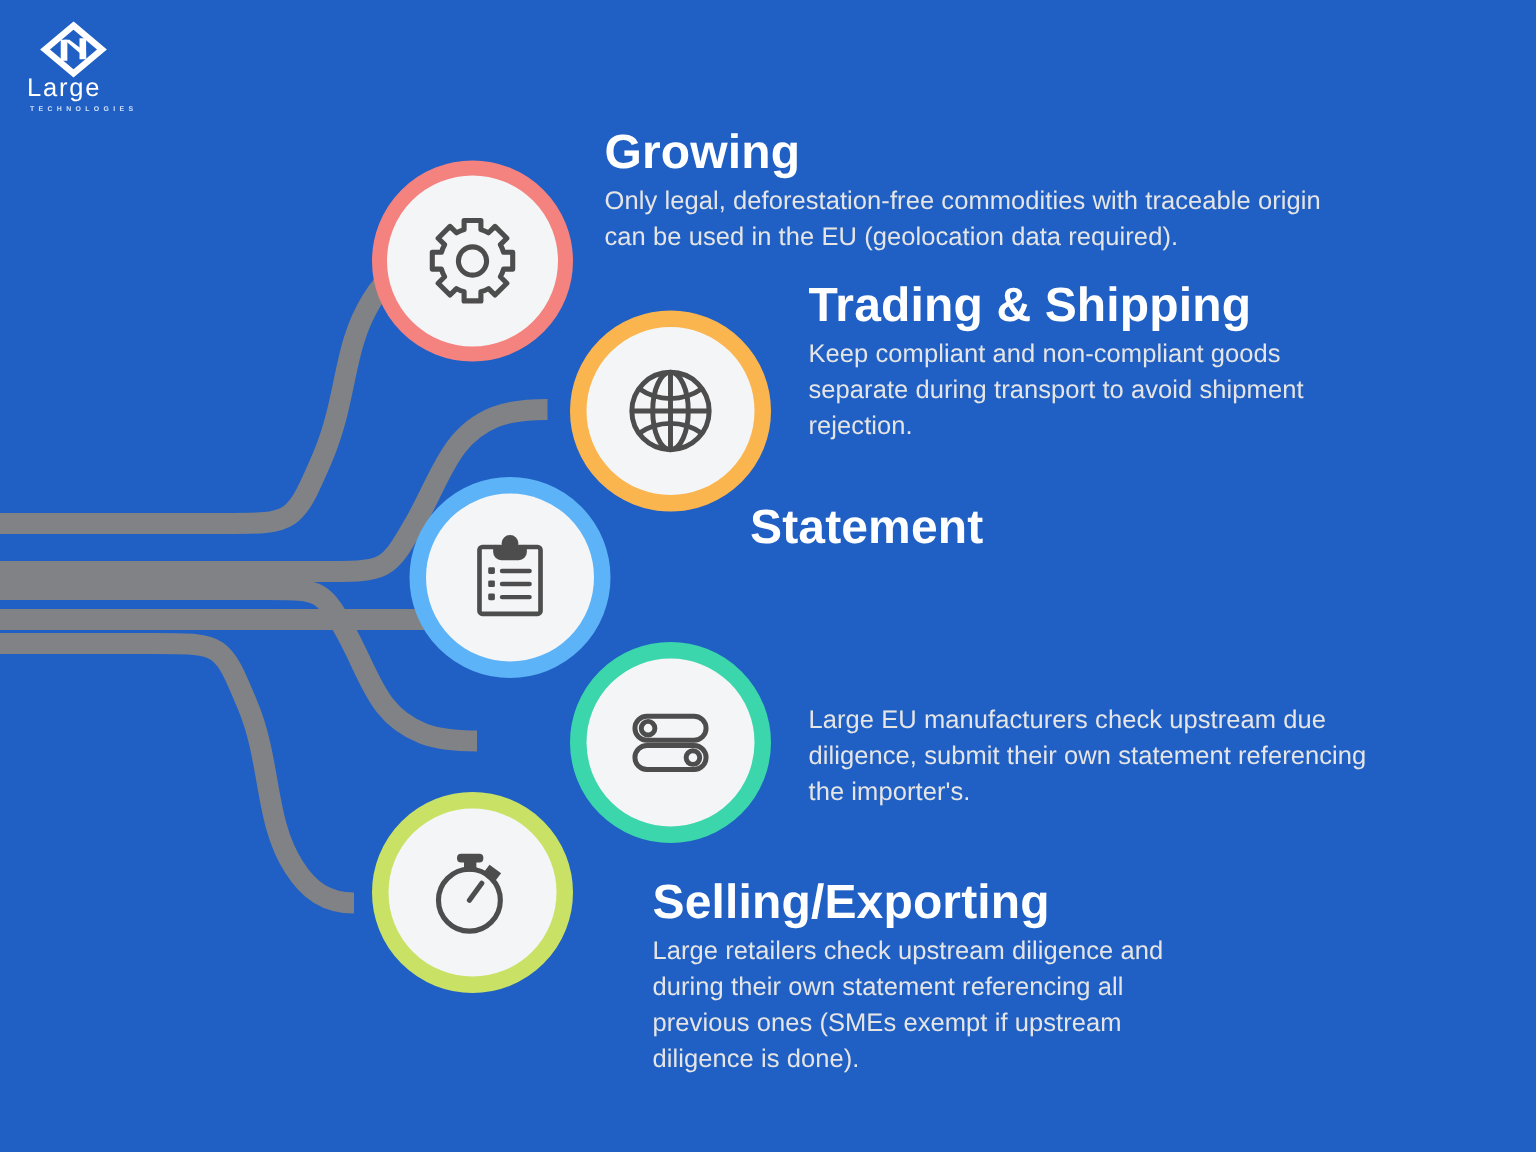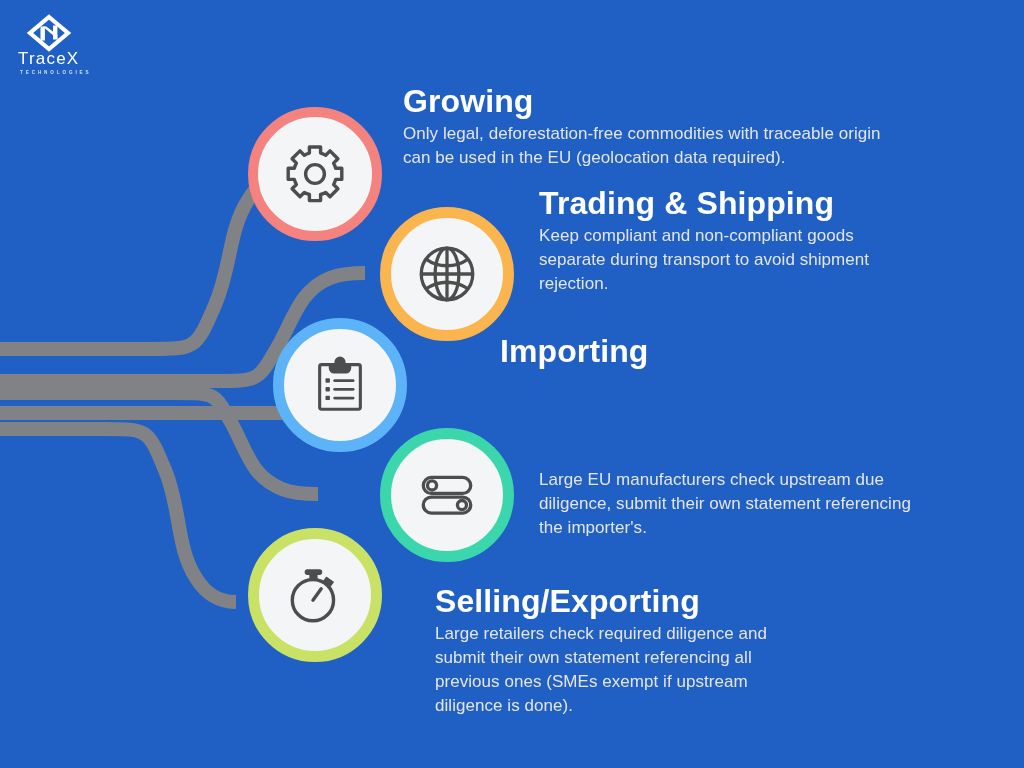--- a/index.html
+++ b/index.html
@@ -87,21 +87,21 @@
     <svg id="logo-mark" viewBox="0 0 46 38">
       <g fill="none" stroke="#ffffff" stroke-width="4.2" stroke-linejoin="miter">
         <path d="M23 3 L42 19 L23 35 L4 19 Z"></path>
       </g>
       <g fill="#ffffff">
         <rect x="14.5" y="12.5" width="4.4" height="14"></rect>
         <rect x="27.0" y="11.5" width="4.4" height="14"></rect>
         <path d="M16.8 12.5 L31.4 25.0 L31.4 21.0 L20.3 12.5 Z"></path>
       </g>
     </svg>
-    <div id="logo-word">TraceX</div>
+    <div id="logo-word">Large</div>
     <div id="logo-sub">TECHNOLOGIES</div>
   </div>
 
   <svg id="connectors" viewBox="0 0 1024 768">
     <g fill="none" stroke="#808285" stroke-width="14" stroke-linecap="butt">
 
       <path d="M0,349 L150,349 C196,349 196,349 215,305 C232,265 228,232 248,200 C258,184 268,176 286,176"></path>
 
       <path d="M0,381 L215,381 C258,381 258,381 277,348 C294,318 300,290 330,278 C340,274 352,273 365,273"></path>
 
@@ -182,25 +182,25 @@
     <h2>Growing</h2>
     <p>Only legal, deforestation-free commodities with traceable origin can be used in the EU (geolocation data required).</p>
   </div>
 
   <div class="block" style="left:539px; top:188px; width:380px;">
     <h2>Trading &amp; Shipping</h2>
     <p> Keep compliant and non-compliant goods separate during transport to avoid shipment rejection.</p>
   </div>
 
   <div class="block" style="left:500px; top:336px; width:390px;">
-    <h2 style="margin-bottom:1px;">Importing</h2>
+    <h2 style="margin-bottom:1px;">Statement</h2>
   </div>
 
   <div class="block" style="left:539px; top:468px; width:390px;">
     <p>Large EU manufacturers check upstream due diligence, submit their own statement referencing the importer's.</p>
   </div>
 
   <div class="block" style="left:403px; top:586px; width:360px;margin-left:32px;">
     <h2>Selling/Exporting</h2>
-    <p>Large retailers check required diligence and submit their own statement referencing all previous ones (SMEs exempt if upstream diligence is done).</p>
+    <p>Large retailers check upstream diligence and during their own statement referencing all previous ones (SMEs exempt if upstream diligence is done).</p>
   </div>
 
 </div>
 
 </body></html>

